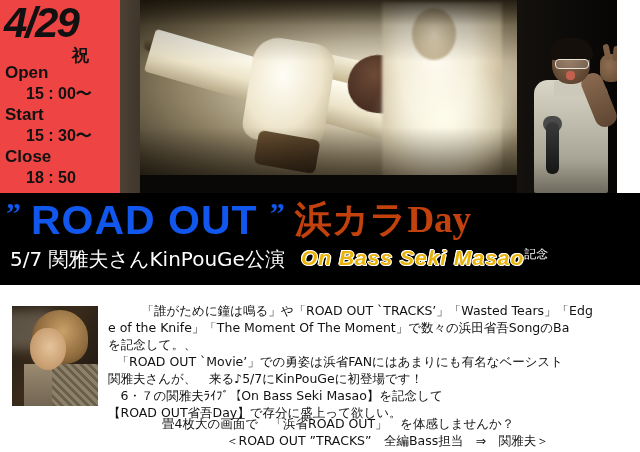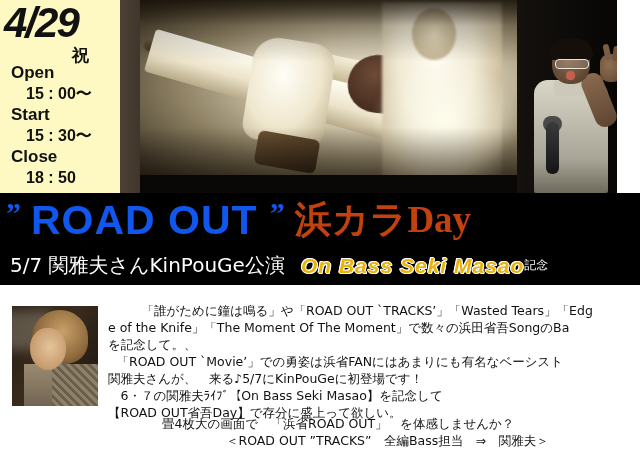--- a/index.html
+++ b/index.html
@@ -14,36 +14,36 @@
     position:absolute;inset:0;
     width:640px;height:452px;
     background:#ffffff;
   }
 
   
   .top-block{position:absolute;left:0;top:0;width:640px;height:193px;background:#fff;}
 
   .date-panel{
     position:absolute;left:0;top:0;width:120px;height:193px;
-    background:#fef9c3;
+    background:#ef4444;
   }
   .date-big{
     position:absolute;left:4px;top:2px;
     font-size:42px;font-weight:bold;font-style:italic;
     letter-spacing:-2px;color:#111;line-height:42px;
     font-family:"Liberation Sans","DejaVu Sans",sans-serif;
   }
   .date-holiday{
     position:absolute;left:72px;top:44px;
     font-size:17px;font-weight:bold;color:#111;
     font-family:"DejaVu Sans",sans-serif;
   }
   .times{position:absolute;left:0;top:62px;width:120px;}
   .t-row{height:21px;line-height:21px;color:#111;font-weight:bold;font-size:17px;}
-  .t-lab{padding-left:11px;}
+  .t-lab{padding-left:5px;}
   .t-val{padding-left:26px;font-size:16px;letter-spacing:0px;}
 
   
   .stage-photo{
     position:absolute;left:120px;top:0;width:497px;height:193px;
     overflow:hidden;background:#120f0c;
   }
   .wall-left{position:absolute;left:0;top:0;width:28px;height:193px;
     background:linear-gradient(90deg,#4d4134,#3a3128);}
   .wall-right{position:absolute;right:0;top:0;width:100px;height:193px;
@@ -151,21 +151,21 @@
     color:#1157ee;font-size:30px;font-weight:bold;line-height:1;
     margin-left:12px;margin-top:-14px;
     font-family:"Liberation Serif","DejaVu Serif",serif;
   }
   .title-jp{
     color:#c2410c;font-size:37px;font-weight:bold;margin-left:10px;line-height:50px;
     font-family:Liberation Serif, serif;
   }
   .sub-row{
     position:absolute;left:0;top:53px;width:640px;height:39px;
-    display:flex;align-items:center;color:#ffffff;
+    display:flex;align-items:flex-start;color:#ffffff;
   }
   .sub-left{
     font-size:20px;margin-left:10px;letter-spacing:0px;
     font-family:"DejaVu Sans",sans-serif;
   }
   .sub-red{
     margin-left:16px;font-size:21px;font-weight:bold;font-style:italic;
     color:#eab308;letter-spacing:1px;
     text-shadow:1px 0 0 #fff,-1px 0 0 #fff,0 1px 0 #fff,0 -1px 0 #fff,1px 1px 0 #fff,-1px -1px 0 #fff;
     font-family:"Liberation Sans","DejaVu Sans",sans-serif;

